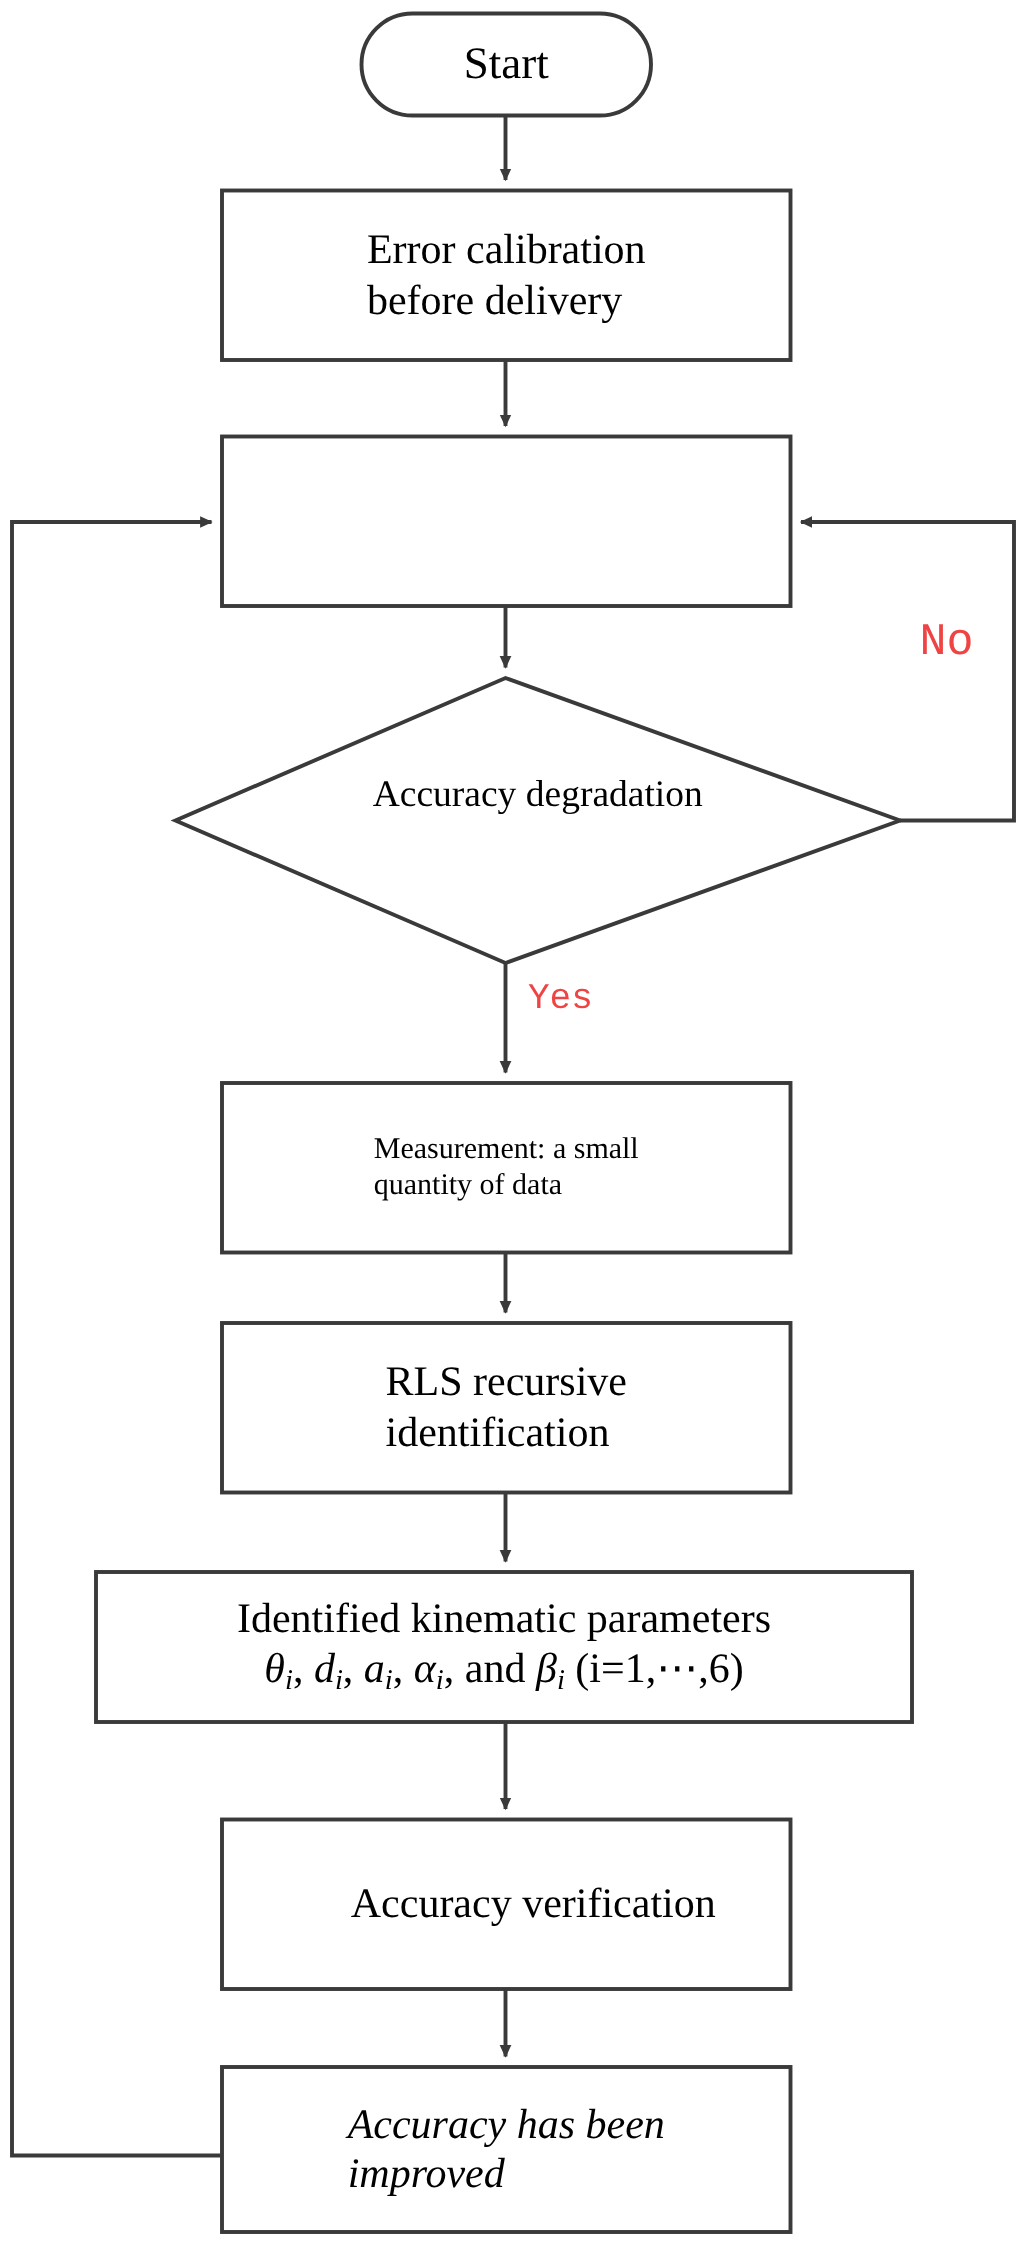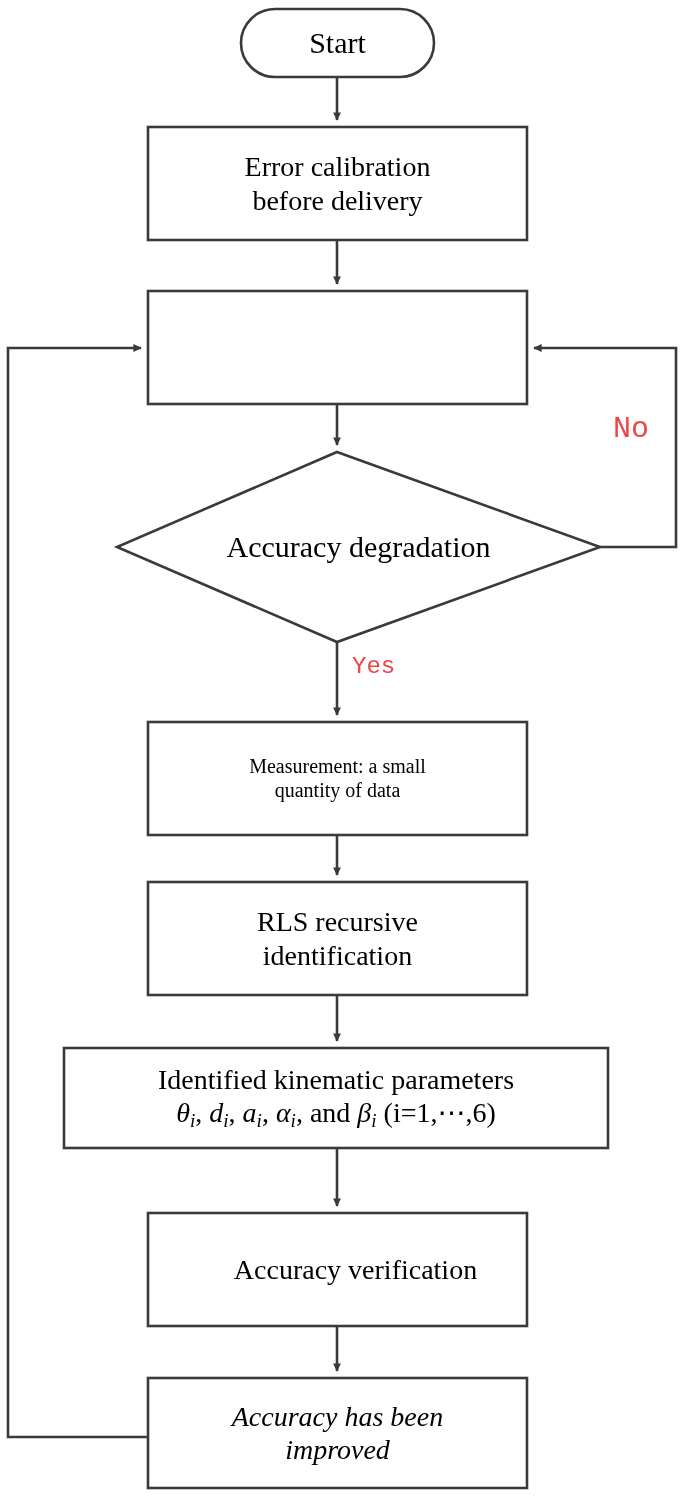--- a/index.html
+++ b/index.html
@@ -20,21 +20,21 @@
     top: 0;
     left: 0;
     width: 684px;
     height: 1497px;
   }
   .node-label {
     position: absolute;
     display: flex;
     align-items: center;
     justify-content: center;
-    text-align: center;
+    text-align: left;
     color: #000000;
     font-family: "Liberation Serif", "DejaVu Serif", serif;
     line-height: 1.18;
     white-space: pre-line;
     pointer-events: none;
   }
   .edge-label {
     position: absolute;
     color: #ef4444;
     font-family: Liberation Mono, monospace;
@@ -105,21 +105,21 @@
       <path d="M148,1437 L8,1437 L8,348 L141,348" marker-end="url(#arrowhead)"></path>
     </g>
   </svg>
 
   <div class="node-label" style="left:241px; top:9px; width:193px; height:68px; font-size:30px;">Start</div>
 
   <div class="node-label" style="left:148px; top:127px; width:379px; height:113px; font-size:28px;">Error calibration
 before delivery</div>
 
 
-  <div class="node-label" style="left:117px; top:507px; width:483px; height:80px; font-size:30px;">Accuracy degradation</div>
+  <div class="node-label" style="left:117px; top:490px; width:483px; height:80px; font-size:25px;">Accuracy degradation</div>
 
   <div class="node-label" style="left:148px; top:722px; width:379px; height:113px; font-size:20px;">Measurement: a small
 quantity of data</div>
 
   <div class="node-label" style="left:148px; top:882px; width:379px; height:113px; font-size:28px;">RLS recursive
 identification</div>
 
   <div class="node-label" style="left:64px; top:1048px; width:544px; height:100px; font-size:28px; flex-direction:column;">
     <span>Identified kinematic parameters</span>
     <span class="math" id="params-math"><i>θ</i><sub>i</sub><span>, </span><i>d</i><sub>i</sub><span>, </span><i>a</i><sub>i</sub><span>, </span><i>α</i><sub>i</sub><span>, and </span><i>β</i><sub>i</sub><span> (i=1,⋯,6)</span></span>

